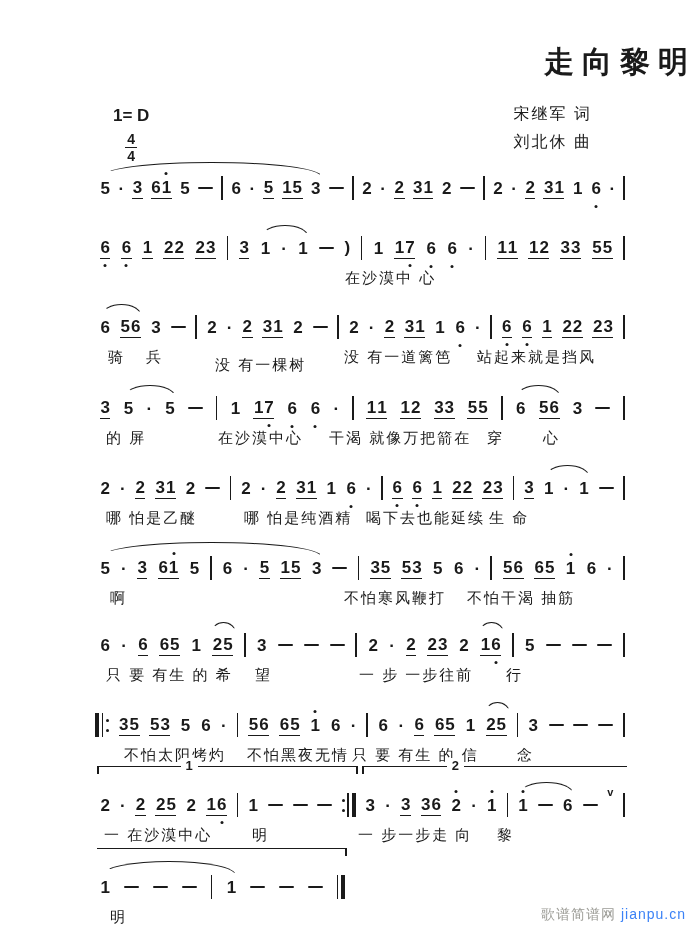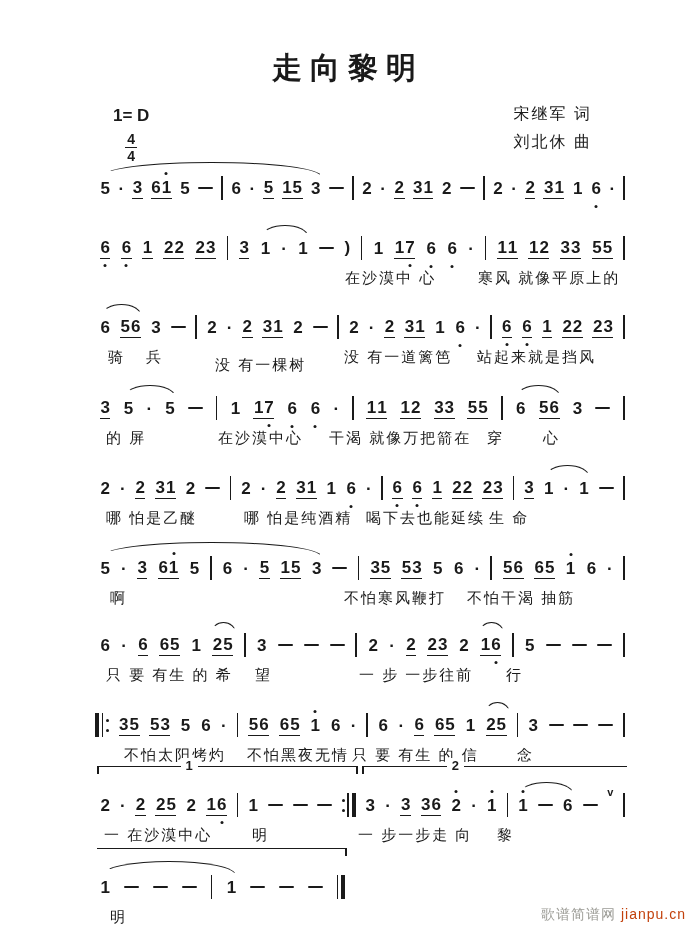--- a/index.html
+++ b/index.html
@@ -1,18 +1,18 @@
 <!DOCTYPE html>
 <html><head>
 <meta charset="utf-8">
 <style>
   html,body{margin:0;padding:0;background:#e8e8e8;}
   .page{position:relative;width:696px;height:948px;background:#ffffff;margin:0 auto;
         font-family:"Liberation Sans", sans-serif;color:#1a1a1a;overflow:hidden;}
-  .title{position:absolute;top:48px;left:0;width:100%;text-align:center;
+  .title{position:absolute;top:42px;left:0;width:100%;text-align:right;
          font-size:30px;font-weight:bold;letter-spacing:8px;}
   .keyrow{position:absolute;top:106px;left:113px;font-size:17px;font-weight:bold;
           display:flex;align-items:center;gap:6px;flex-direction:column;}
   .frac{display:inline-flex;flex-direction:column;align-items:center;line-height:1;
         font-size:14px;font-weight:bold;}
   .frac .top{border-bottom:1.5px solid #1a1a1a;padding:0 2px 1px;}
   .frac .bot{padding-top:1px;}
   .credits{position:absolute;top:100px;right:104px;text-align:left;font-size:16px;
            line-height:28px;letter-spacing:2px;}
   .score{position:absolute;left:0;top:0;width:100%;height:100%;}
@@ -123,21 +123,20 @@
           <span class="middot">·</span>
           <span class="bar"></span>
           <span class="note"><span class="cell ul">1</span><span class="cell ul">1</span></span>
           <span class="note"><span class="cell ul">1</span><span class="cell ul">2</span></span>
           <span class="note"><span class="cell ul">3</span><span class="cell ul">3</span></span>
           <span class="note"><span class="cell ul">5</span><span class="cell ul">5</span></span>
           <span class="bar"></span>
         </div>
         <div class="slur" style="left: 162px; width: 44px; height: 9px; top: -8px;"></div>
         <span class="lyric" style="left: 245px;">在沙漠中 心</span>
-        <span class="lyric" style="left: 378px;">寒风 就像平原上的</span>
       </div>
       <div class="music-line" style="left: 100px; top: 312px; width: 525px;">
         <div class="token-row">
           <span class="note"><span class="cell">6</span></span>
           <span class="note"><span class="cell ul">5</span><span class="cell ul">6</span></span>
           <span class="note"><span class="cell">3</span></span>
           <span class="dash"></span>
           <span class="bar"></span>
           <span class="note"><span class="cell">2</span></span>
           <span class="middot">·</span>
@@ -414,15 +413,15 @@
         </div>
         <div class="slur" style="left: 2px; width: 132px; height: 12px; top: -11px;"></div>
         <div class="bracket" style="left: -3px; width: 250px; top: -24px;">
           <span class="tick" style="right: 0px;"></span>
         </div>
         <span class="lyric" style="left: 10px;">明</span>
       </div>
     </div>
 
   <div class="watermark">
-    <span style="color: rgb(155, 155, 149);">歌谱简谱网 </span><span style="color: #c2410c;">jianpu.cn</span>
+    <span style="color: rgb(155, 155, 149);">歌谱简谱网 </span><span style="color: #3b82f6;">jianpu.cn</span>
   </div>
 </div>
 
 </body></html>

